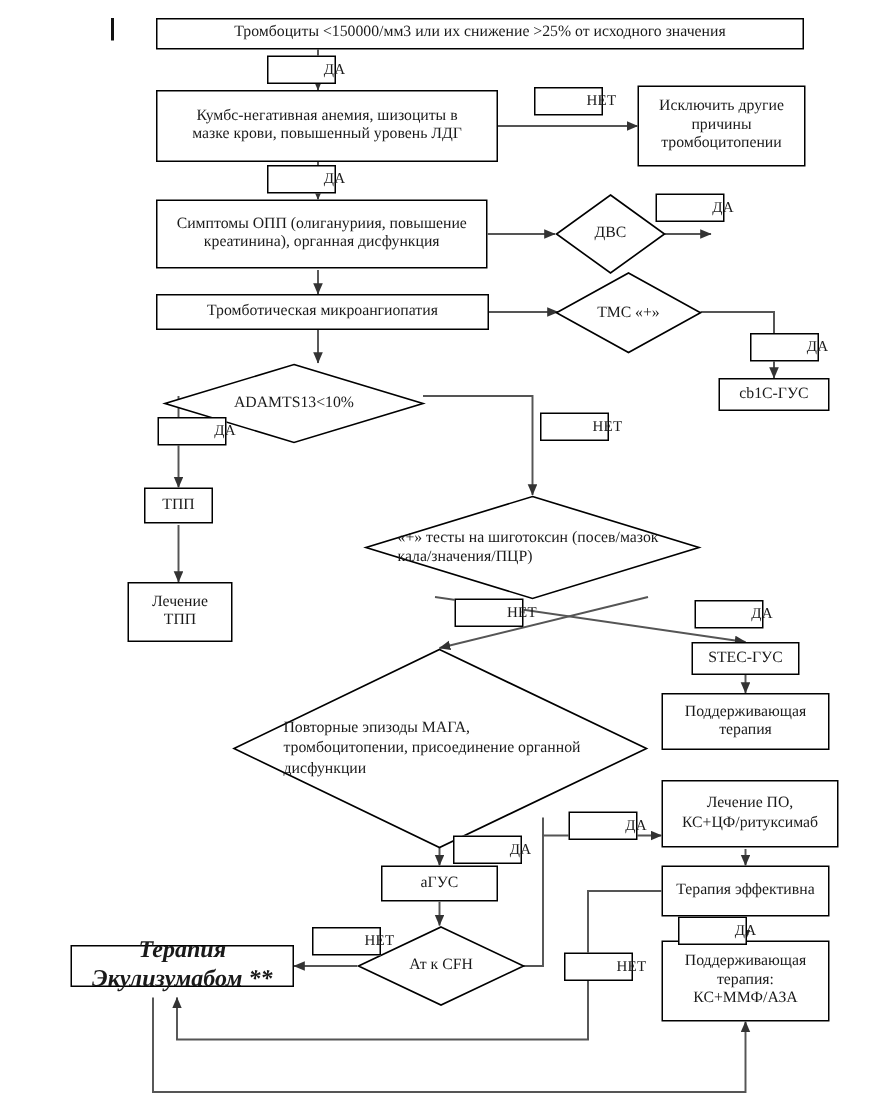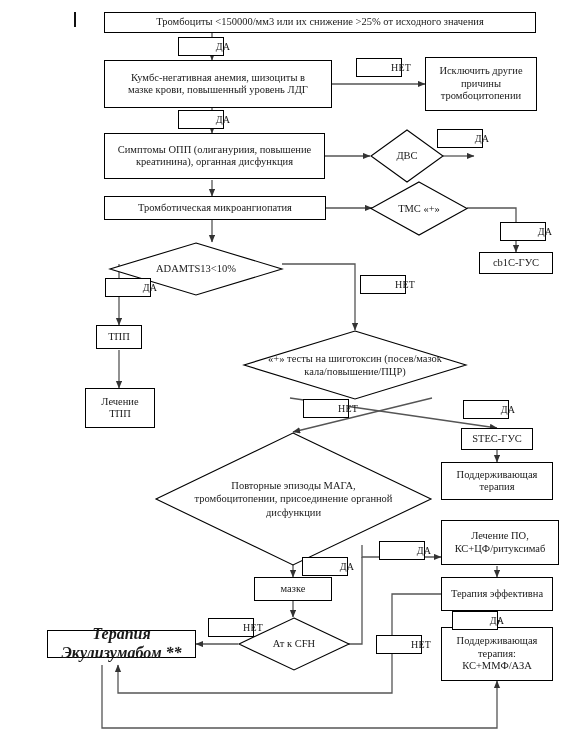--- a/index.html
+++ b/index.html
@@ -53,21 +53,20 @@
   }
   .diamond-label {
     position: absolute;
     left: 0;
     top: 0;
     width: 100%;
     height: 100%;
     display: flex;
     align-items: center;
     justify-content: center;
-    text-align: center;
     font-size: 10.5px;
     line-height: 1.25;
     padding: 0 14px;
     box-sizing: border-box;
     pointer-events: none;
   }
   #edges {
     position: absolute;
     left: 0;
     top: 0;
@@ -198,21 +197,21 @@
 
     <div class="node box multi" style="left:85px; top:388px; width:70px; height:40px;">Лечение
 ТПП</div>
 
     <div class="diamond-wrap" style="left:243px; top:330px; width:224px; height:70px;">
       <svg width="224" height="70">
           <polygon points="112,1 223,35 112,69 1,35" fill="#fff" stroke="#000" stroke-width="1.1"></polygon>
         </svg>
       <div class="diamond-label" style="padding:0 22px;">«+» тесты на шиготоксин
 (посев/мазок
-кала/повышение/ПЦР)</div>
+кала/значения/ПЦР)</div>
     </div>
 
     <div class="node box" style="left:461px; top:428px; width:72px; height:22px;font-family:Liberation Serif, serif;">STEC-ГУС</div>
 
     <div class="node box multi" style="left:441px; top:462px; width:112px; height:38px;">Поддерживающая
 терапия</div>
 
     <div class="diamond-wrap" style="left:155px; top:432px; width:277px; height:134px;">
       <svg width="277" height="134">
           <polygon points="138,1 276,67 138,133 1,67" fill="#fff" stroke="#000" stroke-width="1.1"></polygon>
@@ -221,21 +220,21 @@
 тромбоцитопении,
 присоединение  органной
 дисфункции</div>
     </div>
 
     <div class="node box multi" style="left:441px; top:520px; width:118px; height:45px;">Лечение ПО,
 КС+ЦФ/ритуксимаб</div>
 
     <div class="node box" style="left:441px; top:577px; width:112px; height:34px;">Терапия эффективна</div>
 
-    <div class="node box" style="left:254px; top:577px; width:78px; height:24px;">мазке</div>
+    <div class="node box" style="left:254px; top:577px; width:78px; height:24px;">аГУС</div>
 
     <div class="diamond-wrap" style="left:238px; top:617px; width:112px; height:54px;font-family:Liberation Serif, serif;">
       <svg width="112" height="54">
           <polygon points="56,1 111,27 56,53 1,27" fill="#fff" stroke="#000" stroke-width="1.1"></polygon>
         </svg>
       <div class="diamond-label" style="padding:0 8px;">Ат к CFH</div>
     </div>
 
     <div class="node box italic" style="left:47px; top:630px; width:149px; height:28px; font-size:16px;">Терапия Экулизумабом **</div>
 

